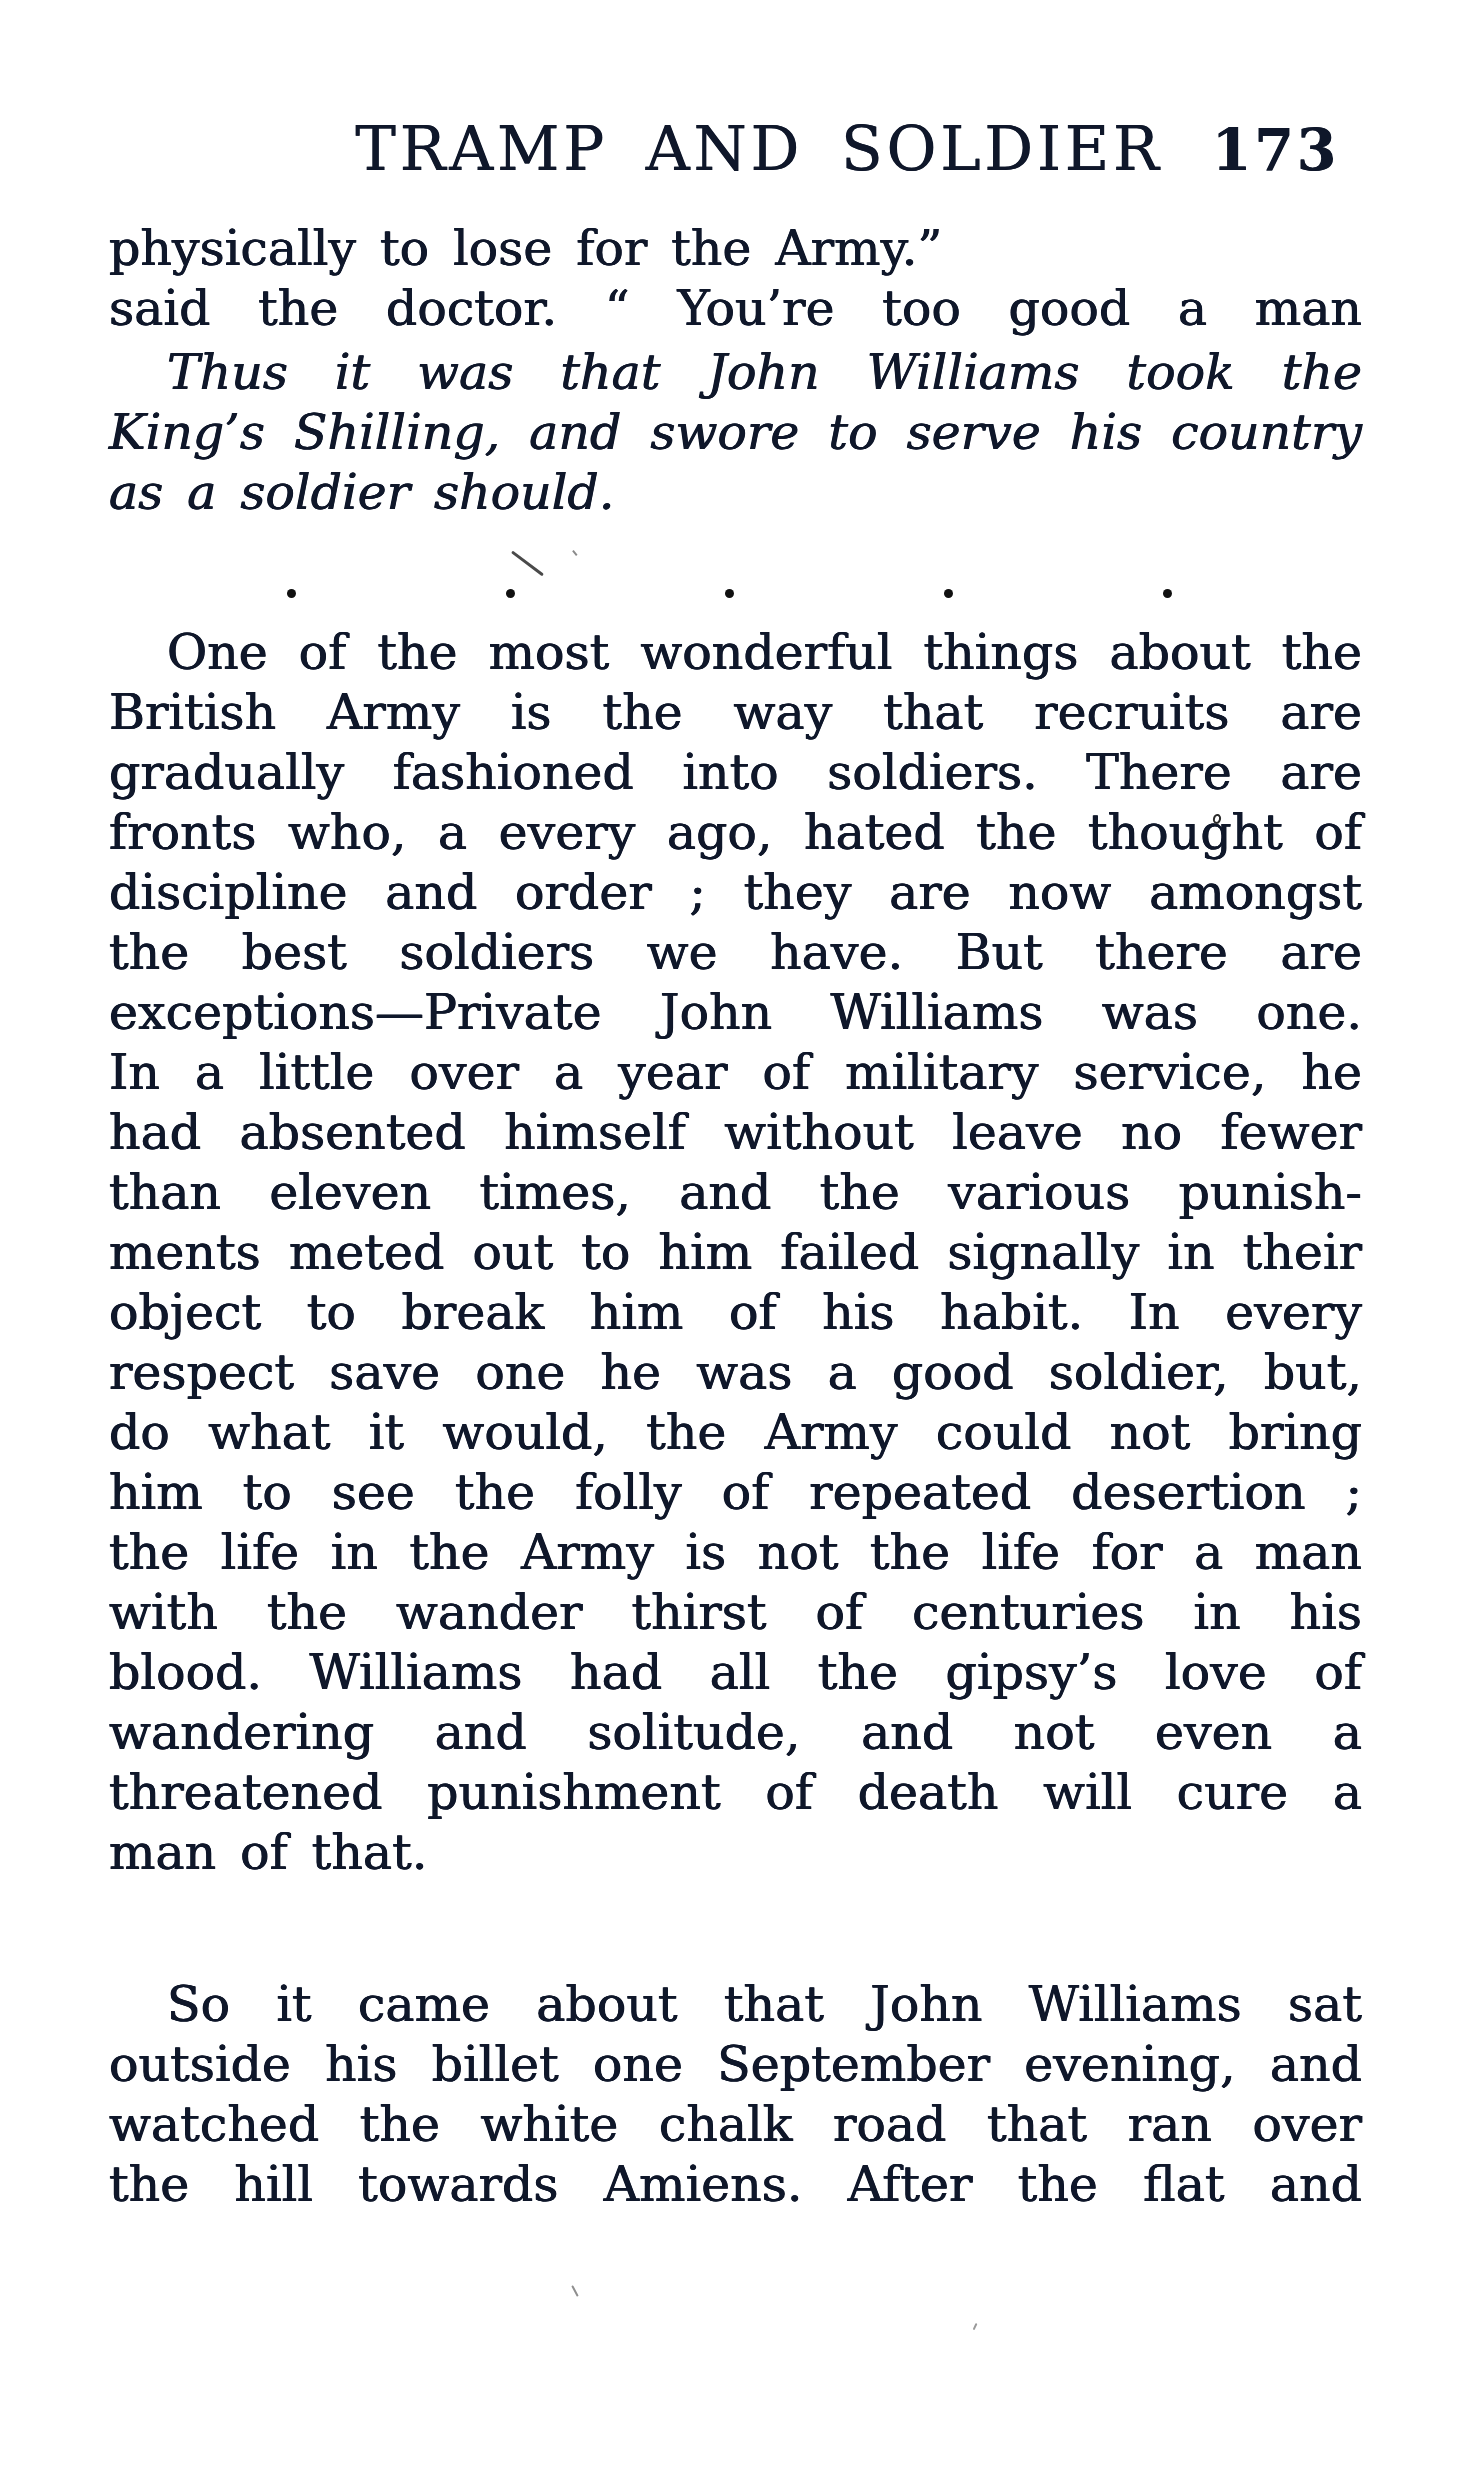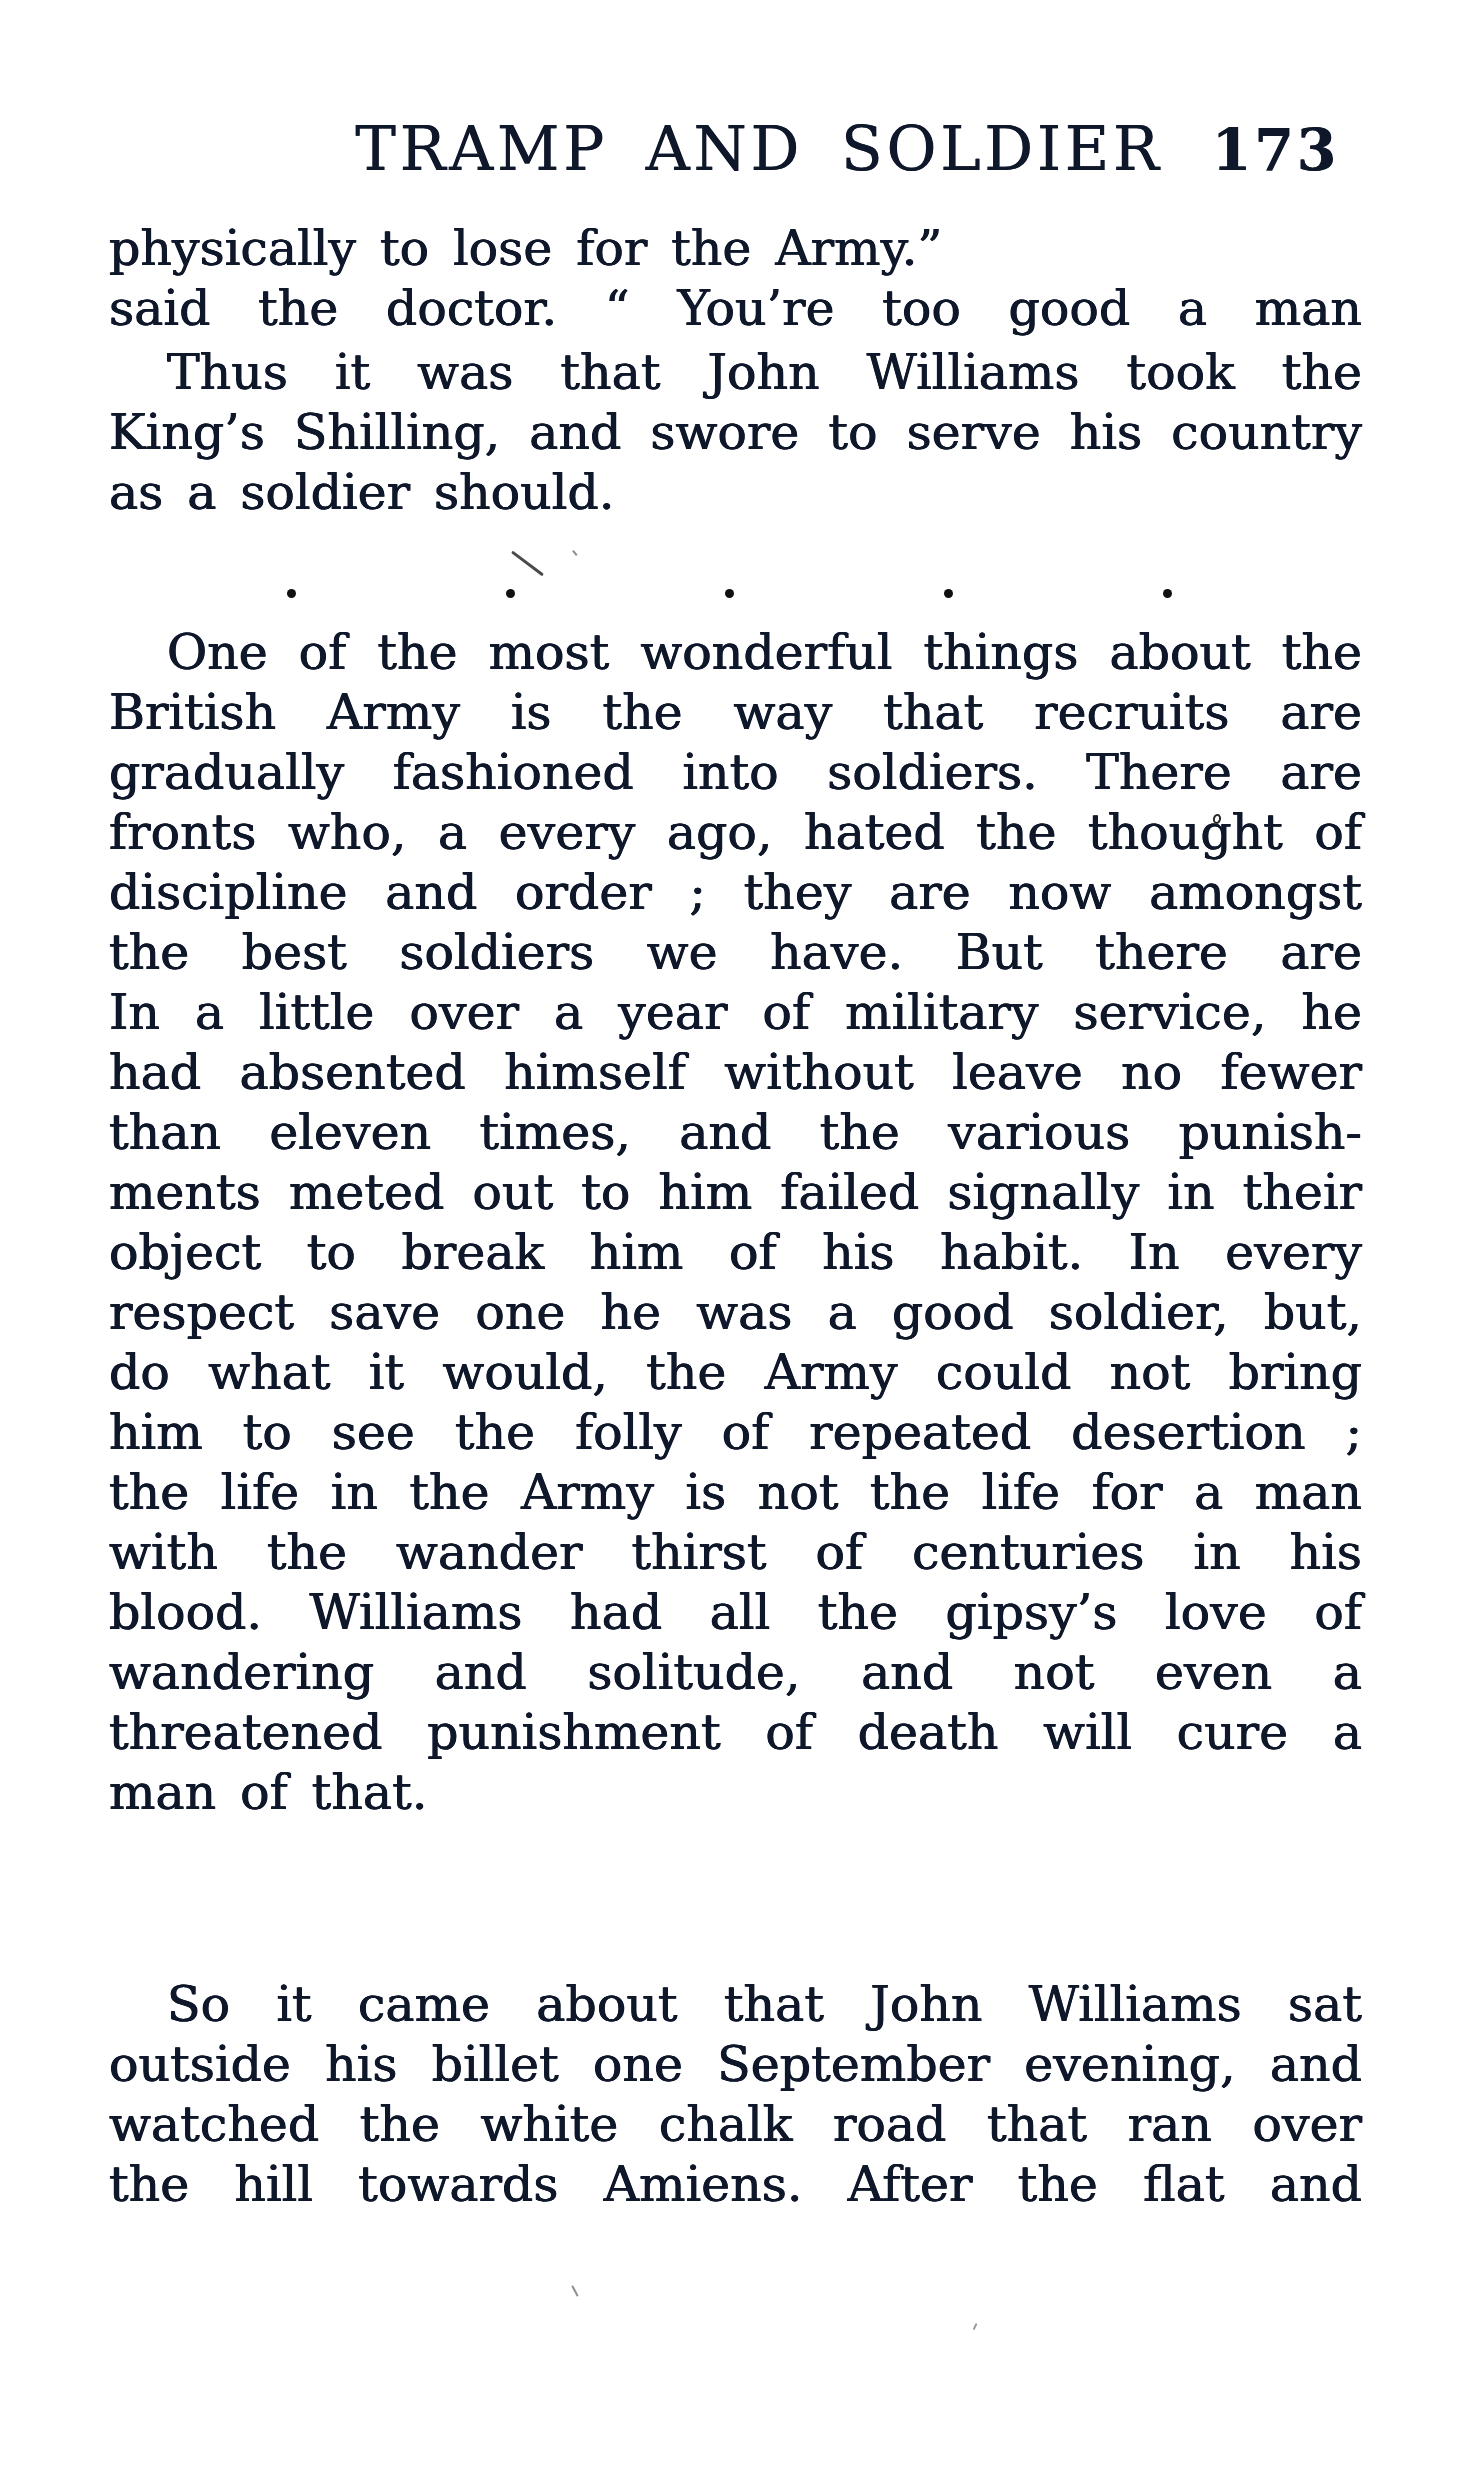--- a/index.html
+++ b/index.html
@@ -38,21 +38,21 @@
     font-weight: bold;
   }
   
   .text-body { position: absolute; inset: 0; }
   .para {
     position: absolute;
     left: 109px;
     width: 1253px;
   }
   .para1 { top: 219px; }
-  .para2 { top: 343px; }
+  .para2 { top: 343px; font-style: italic; }
   .para3 { top: 623px; }
   .para4 { top: 1975px; }
   .line {
     height: 60px;
     line-height: 60px;
     font-size: 49px;
     text-align: justify;
     text-align-last: justify;
     text-shadow: 0.4px 0 0 currentColor, -0.4px 0 0 currentColor;
   }
@@ -140,20 +140,21 @@
         <div class="line">King’s Shilling, and swore to serve his country</div>
         <div class="line last-left">as a soldier should.</div>
       </div>
       <div class="para para3 indent">
         <div class="line">One of the most wonderful things about the</div>
         <div class="line">British Army is the way that recruits are</div>
         <div class="line">gradually fashioned into soldiers. There are</div>
         <div class="line">fronts who, a every ago, hated the thought of</div>
         <div class="line">discipline and order ; they are now amongst</div>
         <div class="line">the best soldiers we have. But there are</div>
+        <div class="line">exceptions—Private John Williams was one.</div>
         <div class="line">In a little over a year of military service, he</div>
         <div class="line">had absented himself without leave no fewer</div>
         <div class="line">than eleven times, and the various punish-</div>
         <div class="line">ments meted out to him failed signally in their</div>
         <div class="line">object to break him of his habit. In every</div>
         <div class="line">respect save one he was a good soldier, but,</div>
         <div class="line">do what it would, the Army could not bring</div>
         <div class="line">him to see the folly of repeated desertion ;</div>
         <div class="line">the life in the Army is not the life for a man</div>
         <div class="line">with the wander thirst of centuries in his</div>

